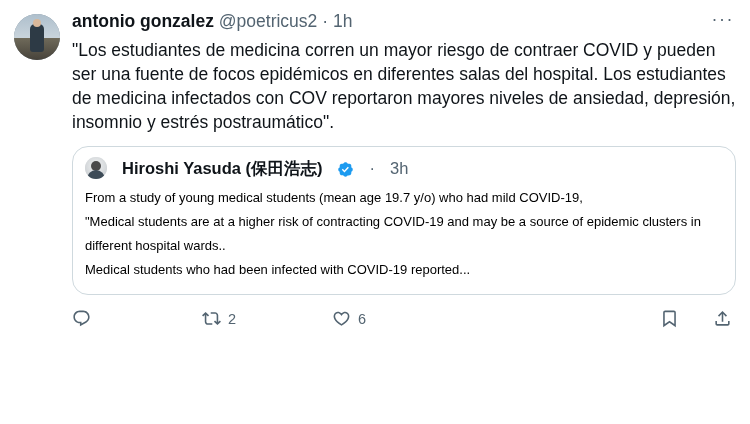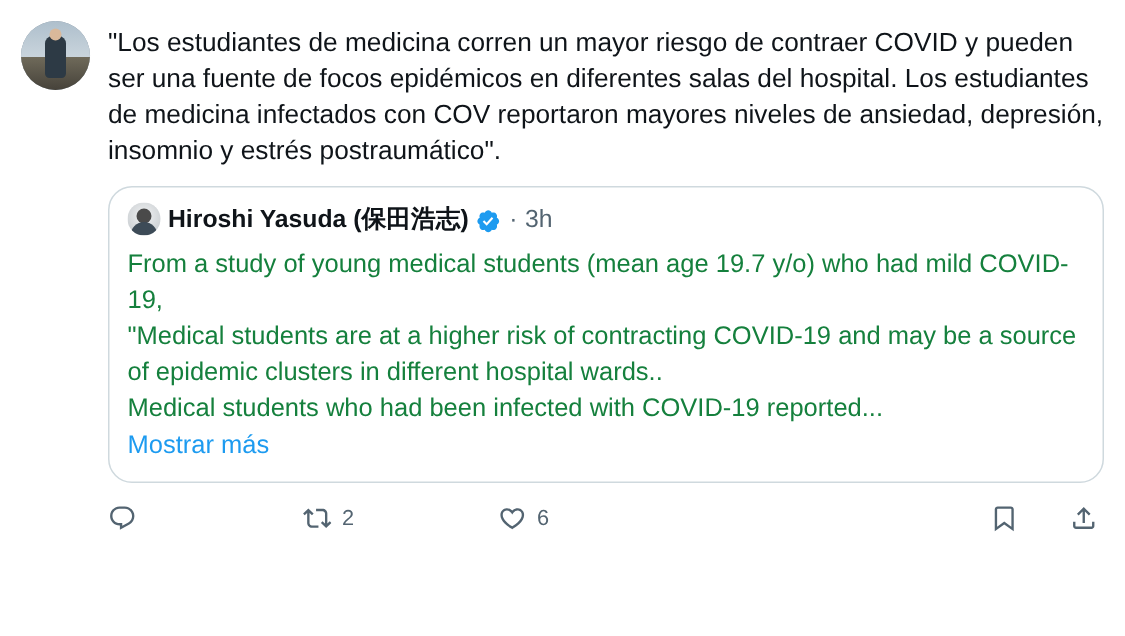--- a/index.html
+++ b/index.html
@@ -103,21 +103,21 @@
   .quote-card {
     margin-top: 12px;
     border: 1px solid #cfd9de;
     border-radius: 16px;
     padding: 10px 12px 12px 12px;
     box-sizing: border-box;
   }
   .quote-head {
     display: flex;
     align-items: center;
-    gap: 5px;
+    gap: 15px;
     font-size: 16.5px;
     line-height: 22px;
     white-space: nowrap;
     overflow: hidden;
   }
   .q-avatar {
     width: 22px;
     height: 22px;
     border-radius: 50%;
     flex: 0 0 22px;
@@ -151,23 +151,23 @@
     height: 17px;
     display: inline-block;
     position: relative;
     top: 1px;
   }
   .q-handle, .q-dot, .q-time {
     color: #536471;
   }
   .quote-text {
     margin-top: 7px;
-    font-size: 17px;
+    font-size: 13px;
     line-height: 24px;
-    color: #15803d;
+    color: #000000;
     white-space: pre-wrap;
   }
   .show-more {
     color: #1d9bf0;
     font-size: 17px;
     line-height: 24px;
     cursor: pointer;
     display: inline-block;
     margin-top: 1px;
   }
@@ -202,20 +202,29 @@
     <div class="avatar">
       <div class="sky"></div>
       <div class="ground"></div>
       <div class="person"></div>
       <div class="head"></div>
     </div>
   </div>
 
   <div class="content-col">
 
+    <div class="head-row">
+      <div class="name-line">
+        <span class="display-name">antonio gonzalez</span>
+        <span class="handle">@poetricus2</span>
+        <span class="dot">·</span>
+        <span class="time">1h</span>
+      </div>
+      <div class="more-btn">···</div>
+    </div>
 
     <div class="tweet-text">"Los estudiantes de medicina corren un mayor riesgo de contraer COVID y pueden ser una fuente de focos epidémicos en diferentes salas del hospital. Los estudiantes de medicina infectados con COV reportaron mayores niveles de ansiedad, depresión, insomnio y estrés postraumático".</div>
 
     <div class="quote-card">
       <div class="quote-head">
         <span class="q-avatar">
           <span class="qa-bg"></span>
           <span class="qa-head"></span>
           <span class="qa-body"></span>
         </span>
@@ -224,21 +233,20 @@
           <svg width="17" height="17" viewBox="0 0 22 22" aria-hidden="true">
             <path fill="#1d9bf0" d="M20.396 11c-.018-.646-.215-1.275-.57-1.816-.354-.54-.852-.972-1.438-1.246.223-.607.27-1.264.14-1.897-.131-.634-.437-1.218-.882-1.687-.47-.445-1.053-.75-1.687-.882-.633-.13-1.29-.083-1.897.14-.273-.587-.704-1.086-1.245-1.44S11.647 1.62 11 1.604c-.646.017-1.273.213-1.813.568s-.969.854-1.24 1.44c-.608-.223-1.267-.272-1.902-.14-.635.13-1.22.436-1.69.882-.445.47-.749 1.055-.878 1.688-.13.633-.08 1.29.144 1.896-.587.274-1.087.705-1.443 1.245-.356.54-.555 1.17-.574 1.817.02.647.218 1.276.574 1.817.356.54.856.972 1.443 1.245-.224.606-.274 1.263-.144 1.896.13.634.433 1.218.877 1.688.47.443 1.054.747 1.687.878.633.132 1.29.084 1.897-.136.274.586.705 1.084 1.246 1.439.54.354 1.17.551 1.816.569.647-.016 1.276-.213 1.817-.567s.972-.854 1.245-1.44c.604.239 1.266.296 1.903.164.636-.132 1.22-.447 1.68-.907.46-.46.776-1.044.908-1.681s.075-1.299-.165-1.903c.586-.274 1.084-.705 1.439-1.246.354-.54.551-1.17.569-1.816zM9.662 14.85l-3.429-3.428 1.293-1.302 2.072 2.072 4.4-4.794 1.347 1.246z"></path>
           </svg>
         </span>
         <span class="q-dot">·</span>
         <span class="q-time">3h</span>
       </div>
       <div class="quote-text">From a study of young medical students (mean age 19.7 y/o) who had mild COVID-19,
 "Medical students are at a higher risk of contracting COVID-19 and may be a source of epidemic clusters in different hospital wards..
 Medical students who had been infected with COVID-19 reported...</div>
-      <span class="show-more">Mostrar más</span>
     </div>
 
     <div class="actions">
 
       <div class="action a-reply">
         <span class="icon">
           <svg width="19" height="19" viewBox="0 0 24 24">
               <path fill="#536471" d="M1.751 10c0-4.42 3.584-8 8.005-8h4.366c4.49 0 8.129 3.64 8.129 8.13 0 2.96-1.607 5.68-4.196 7.11l-8.054 4.46v-3.69h-.067c-4.49.1-8.183-3.51-8.183-8.01zm8.005-6c-3.317 0-6.005 2.69-6.005 6 0 3.37 2.77 6.08 6.138 6.01l.351-.01h1.761v2.3l5.087-2.81c1.951-1.08 3.163-3.13 3.163-5.36 0-3.39-2.744-6.13-6.129-6.13H9.756z"></path>
             </svg>
         </span>

